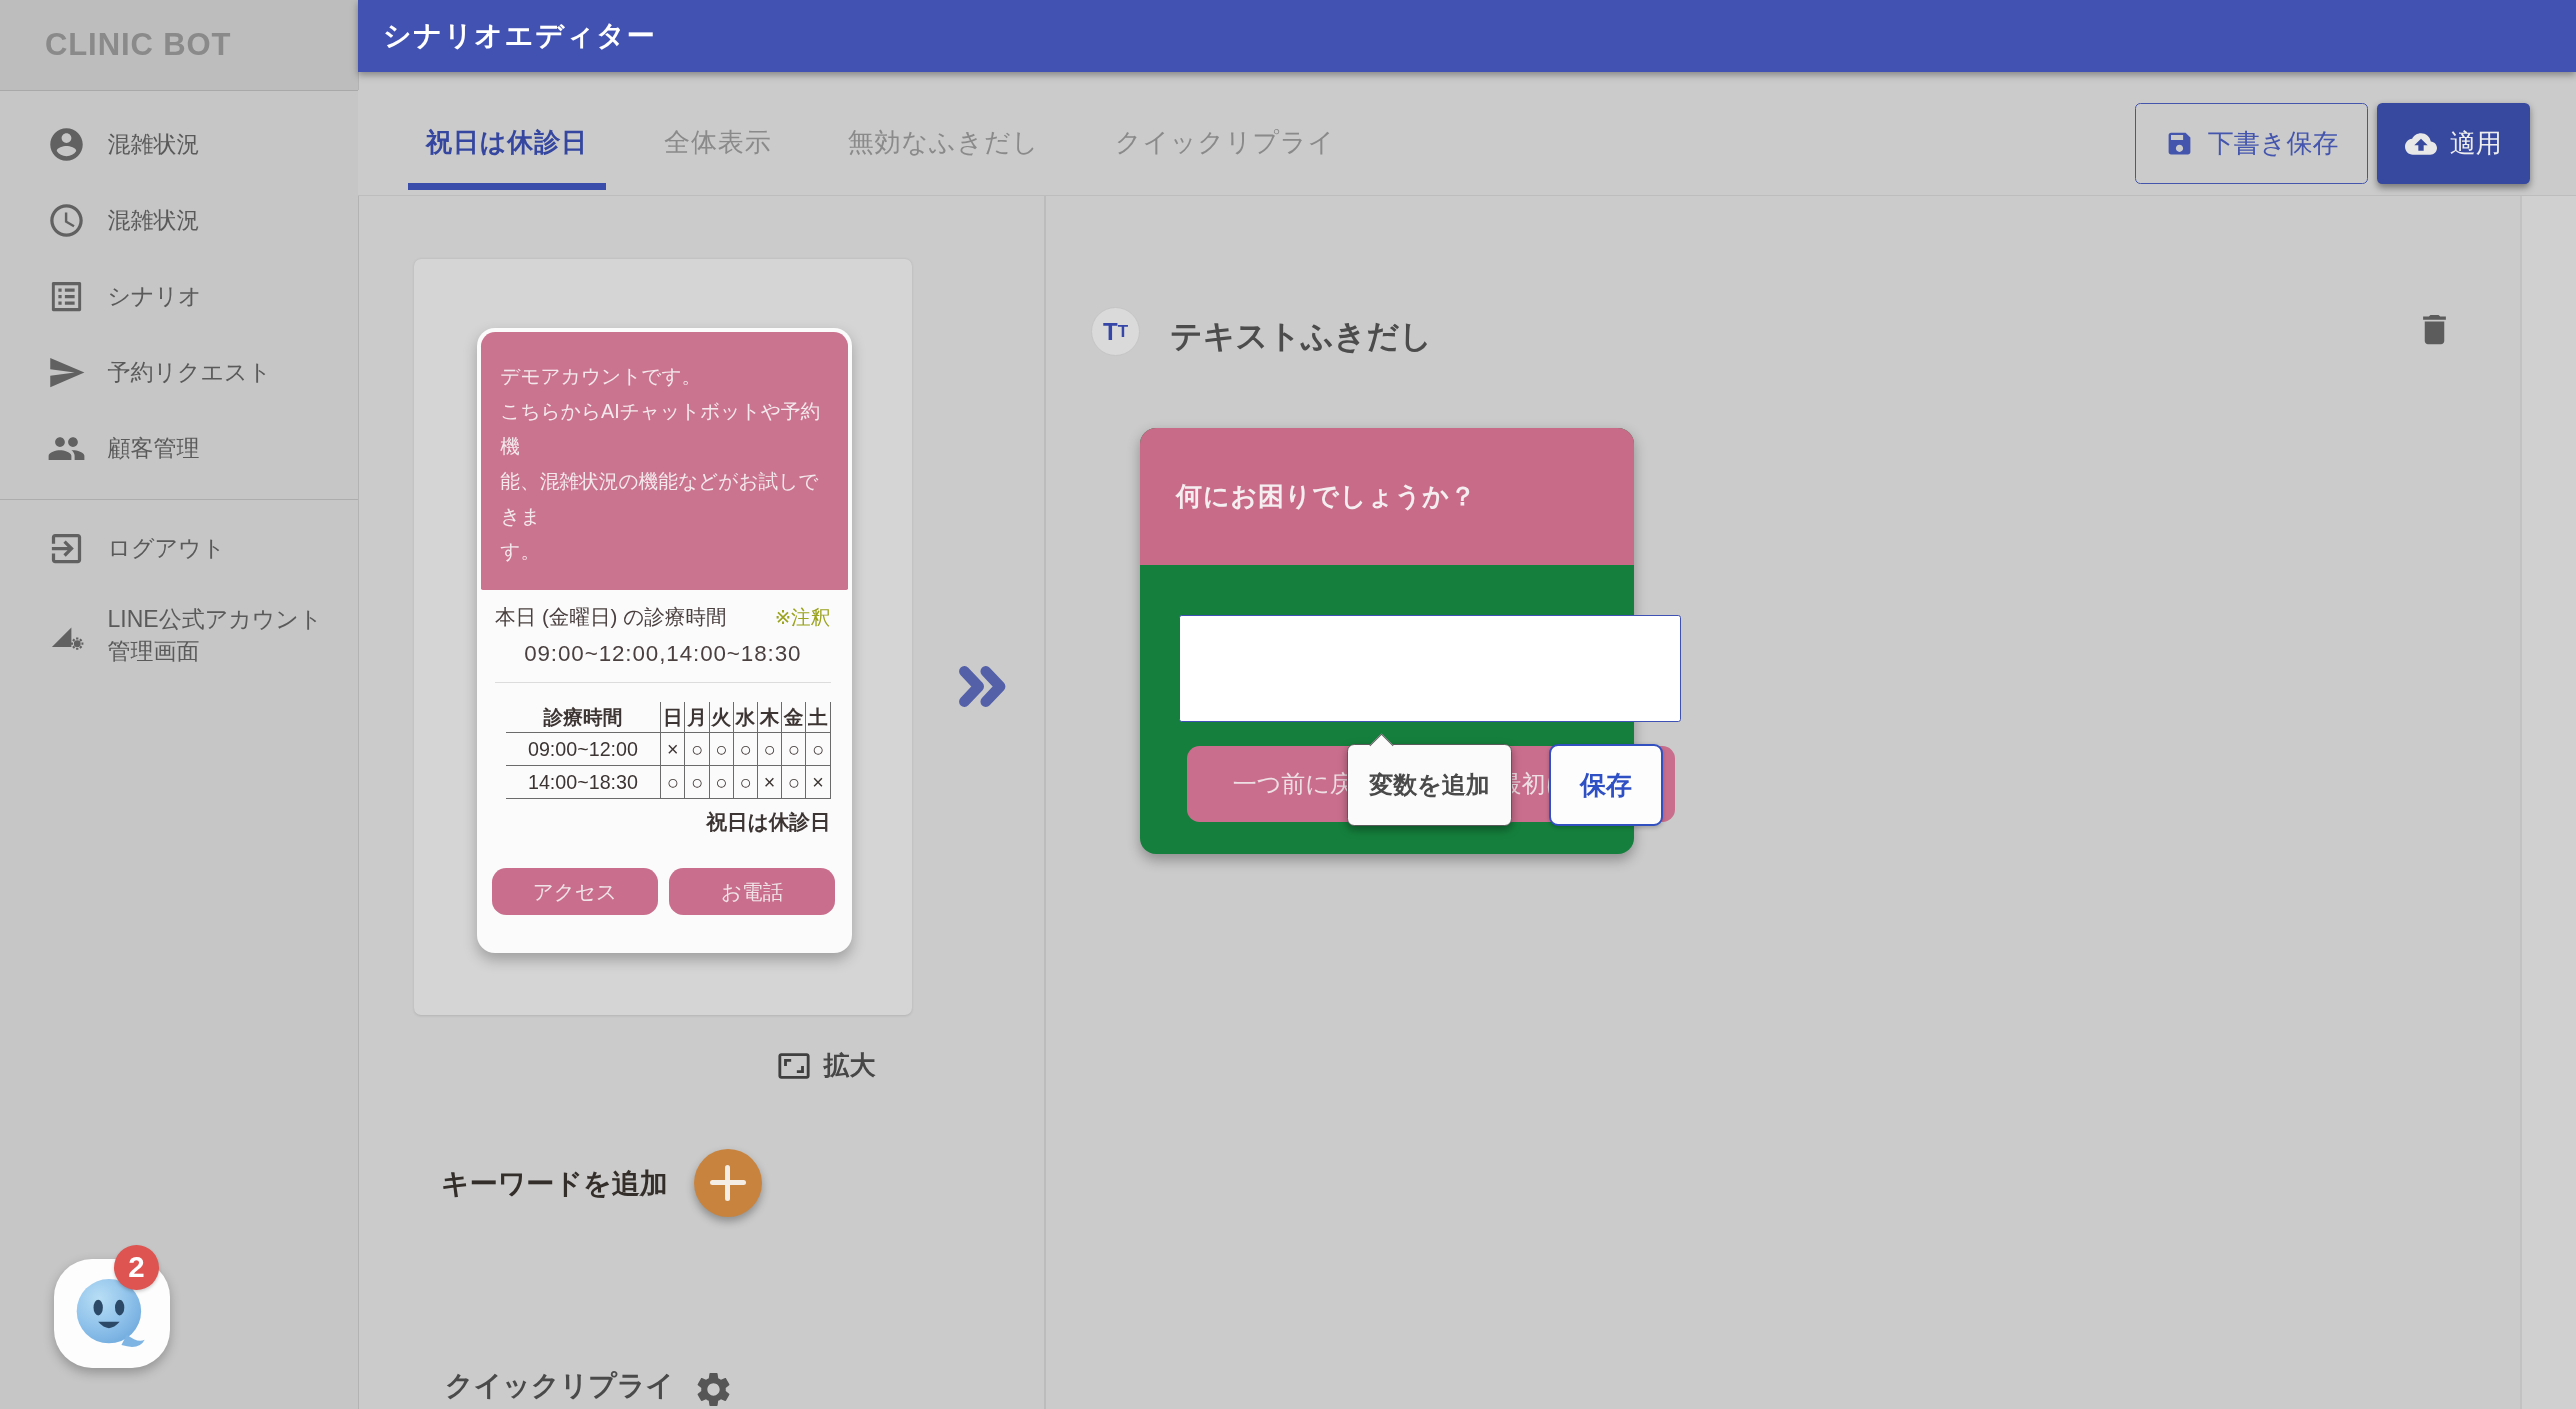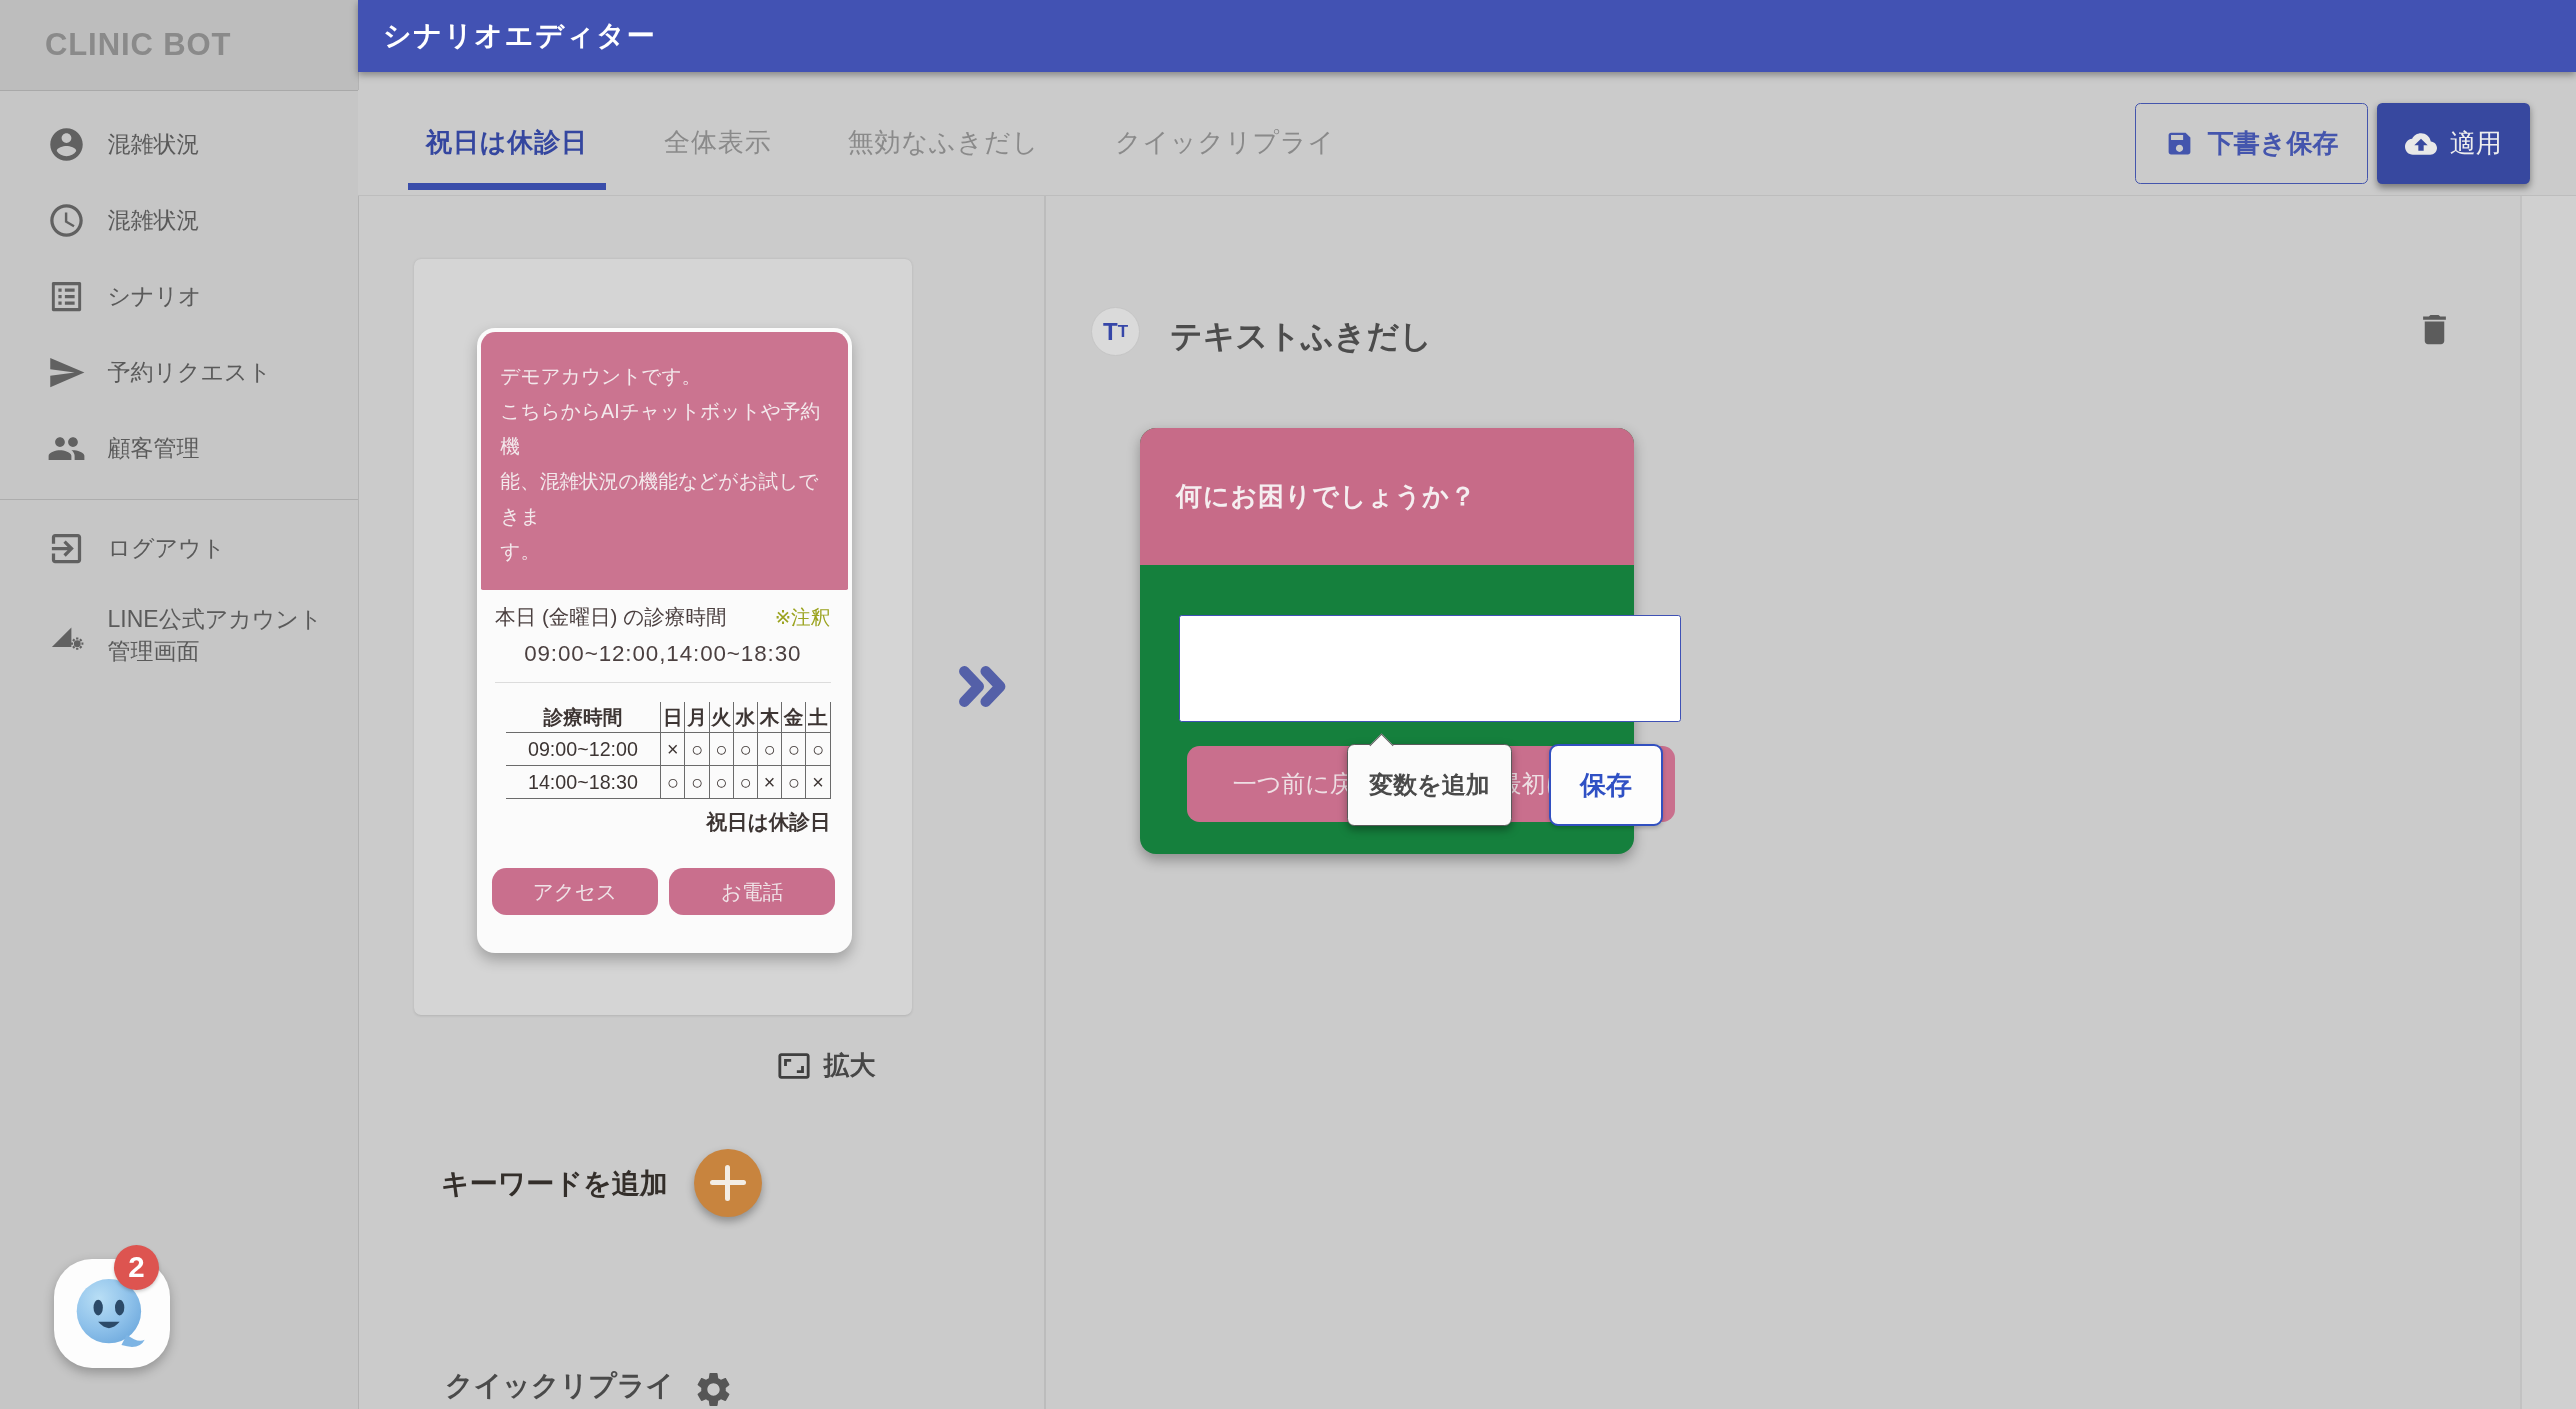--- a/index.html
+++ b/index.html
@@ -26,21 +26,21 @@
   #tabbar{position:absolute;left:358px;top:90px;width:2218px;height:105px;background:#cbcbcb;
     border-bottom:0.9px solid #bdbdbd;display:flex;align-items:center;z-index:5;}
   .tab{position:relative;height:100%;display:flex;align-items:center;font-size:26px;
     color:#8a8a8a;margin-left:76px;cursor:pointer;letter-spacing:0.9px;}
   .tab:first-child{margin-left:68px;}
   .tab.active{color:#34469f;font-weight:bold;}
   .tab.active::after{content:"";position:absolute;left:-18px;right:-18px;bottom:5.4px;height:6.3px;
     background:#3a4daa;}
   .btn-draft{position:absolute;right:208px;top:13.4px;width:233px;height:81px;box-sizing:border-box;
     border:1.8px solid #4455ad;border-radius:5.4px;color:#4455ad;font-size:26px;display:flex;
-    align-items:center;justify-content:center;gap:14.3px;cursor:pointer;background:transparent;font-weight:bold;}
+    align-items:center;justify-content:center;gap:14.3px;cursor:pointer;background:transparent;}
   .btn-draft svg{width:29px;height:29px;fill:#4455ad;}
   .btn-apply{position:absolute;right:46px;top:13.4px;width:153px;height:81px;background:#37489f;
     border-radius:5.4px;color:#eee;font-size:26px;display:flex;align-items:center;justify-content:center;
     gap:12.5px;box-shadow:0 3.6px 7.2px rgba(0,0,0,.4);cursor:pointer;}
   .btn-apply svg{width:32px;height:32px;fill:#e8e8e8;}
   
   #phone-panel{position:absolute;left:414px;top:259px;width:498px;height:756px;background:#d5d5d5;
     border-radius:7.2px;box-shadow:0 0.9px 2.7px rgba(0,0,0,.12);}
   #phone-card{position:absolute;left:477px;top:328px;width:375px;height:625px;background:#fbfbfb;
     border-radius:18px;box-shadow:0 6.3px 14.3px rgba(0,0,0,.25);overflow:hidden;box-sizing:border-box;}

